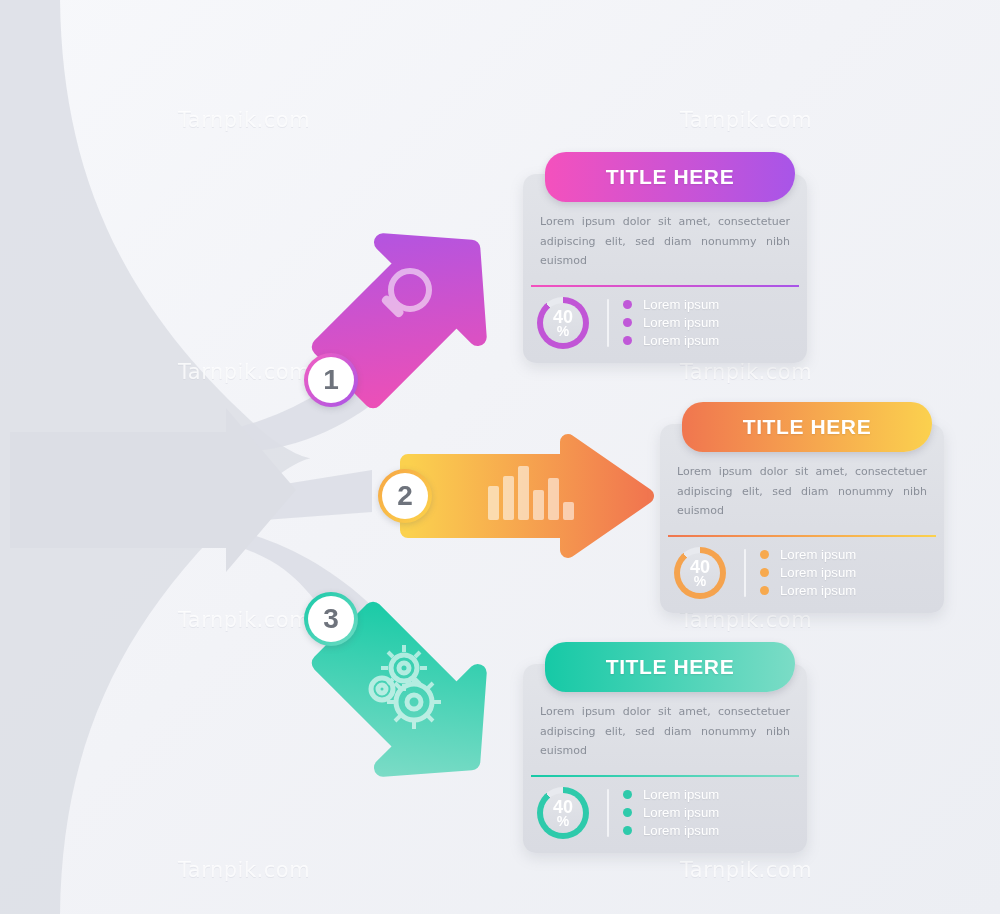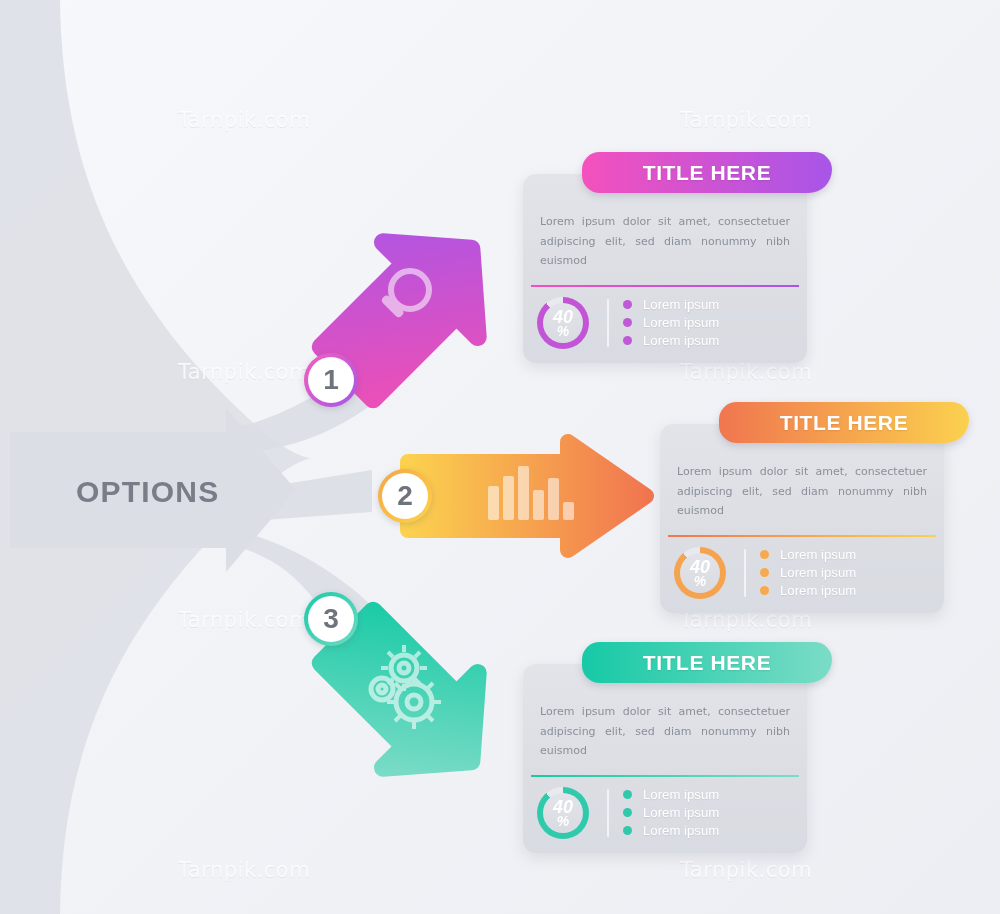--- a/index.html
+++ b/index.html
@@ -85,27 +85,26 @@
     background: linear-gradient(180deg, #e2e4e9 0%, #dcdee4 55%, #d9dbe2 100%);
     box-shadow: 0 5px 14px rgba(120,125,140,0.18);
     box-sizing: border-box;
     padding-top: 34px;
   }
   .card-banner {
     position: absolute;
     top: -22px;
     left: 22px;
     width: 250px;
-    height: 41px;
+    height: 50px;
     border-radius: 21px 21px 28px 21px;
     display: flex;
     align-items: center;
     justify-content: center;
     box-shadow: 0 3px 7px rgba(110,110,130,0.25);
-    margin-left: 37px;
   }
   .card-banner-text {
     color: #ffffff;
     font-size: 21px;
     font-weight: bold;
     letter-spacing: 0.6px;
     text-shadow: 0 1px 2px rgba(0,0,0,0.10);
   }
   .card-body {
     padding: 4px 17px 12px 17px;
@@ -127,21 +126,20 @@
   .donut {
     position: relative;
     width: 52px;
     height: 52px;
     border-radius: 50%;
     flex: 0 0 auto;
     display: flex;
     flex-direction: column;
     align-items: center;
     justify-content: center;
-    font-style: italic;
   }
   .donut-num {
     color: #ffffff;
     font-size: 18px;
     font-weight: bold;
     line-height: 16px;
     margin-top: 2px;
   }
   .donut-pct {
     color: #ffffff;
@@ -202,21 +200,20 @@
 
   <div class="wm" style="left:178px;top:108px">Tarnpik.com</div>
   <div class="wm" style="left:680px;top:108px">Tarnpik.com</div>
   <div class="wm" style="left:178px;top:360px">Tarnpik.com</div>
   <div class="wm" style="left:680px;top:360px">Tarnpik.com</div>
   <div class="wm" style="left:178px;top:608px">Tarnpik.com</div>
   <div class="wm" style="left:680px;top:608px">Tarnpik.com</div>
   <div class="wm" style="left:178px;top:858px">Tarnpik.com</div>
   <div class="wm" style="left:680px;top:858px">Tarnpik.com</div>
 
-  <div class="hub-label">OPTIONS</div>
 
   <div class="arrow-wrap" style="left:292px;top:198px;">
     <svg class="arrow-svg" width="230" height="230" viewBox="0 0 230 230">
       <defs>
         <linearGradient id="ar1" x1="0" y1="1" x2="1" y2="0">
           <stop offset="0%" stop-color="#f14fb3"></stop>
           <stop offset="100%" stop-color="#ab55e6"></stop>
         </linearGradient>
       </defs>
       <g transform="rotate(-45 115 115)">

